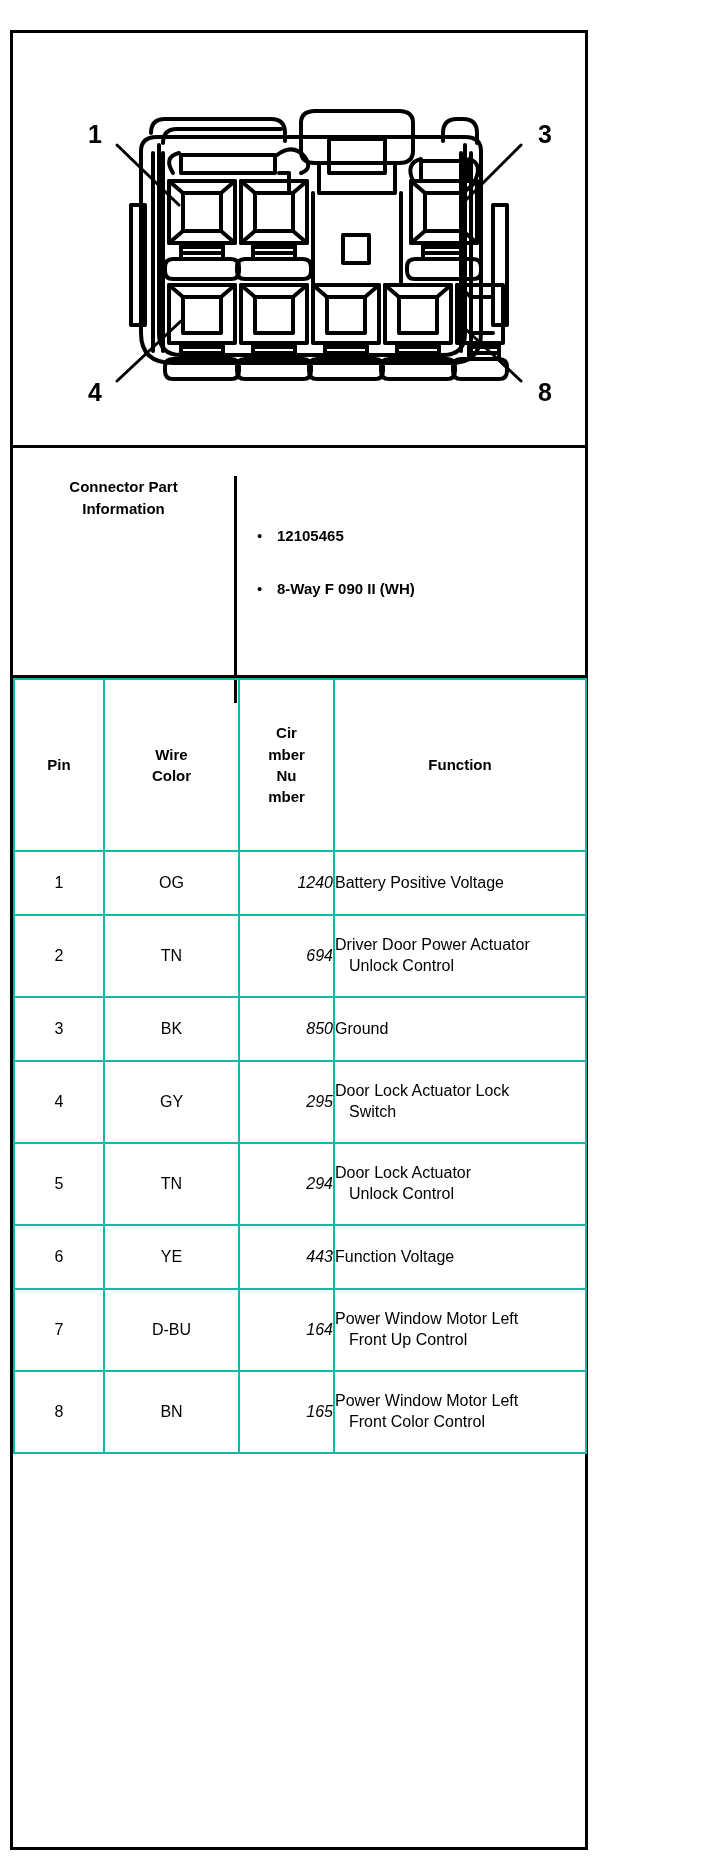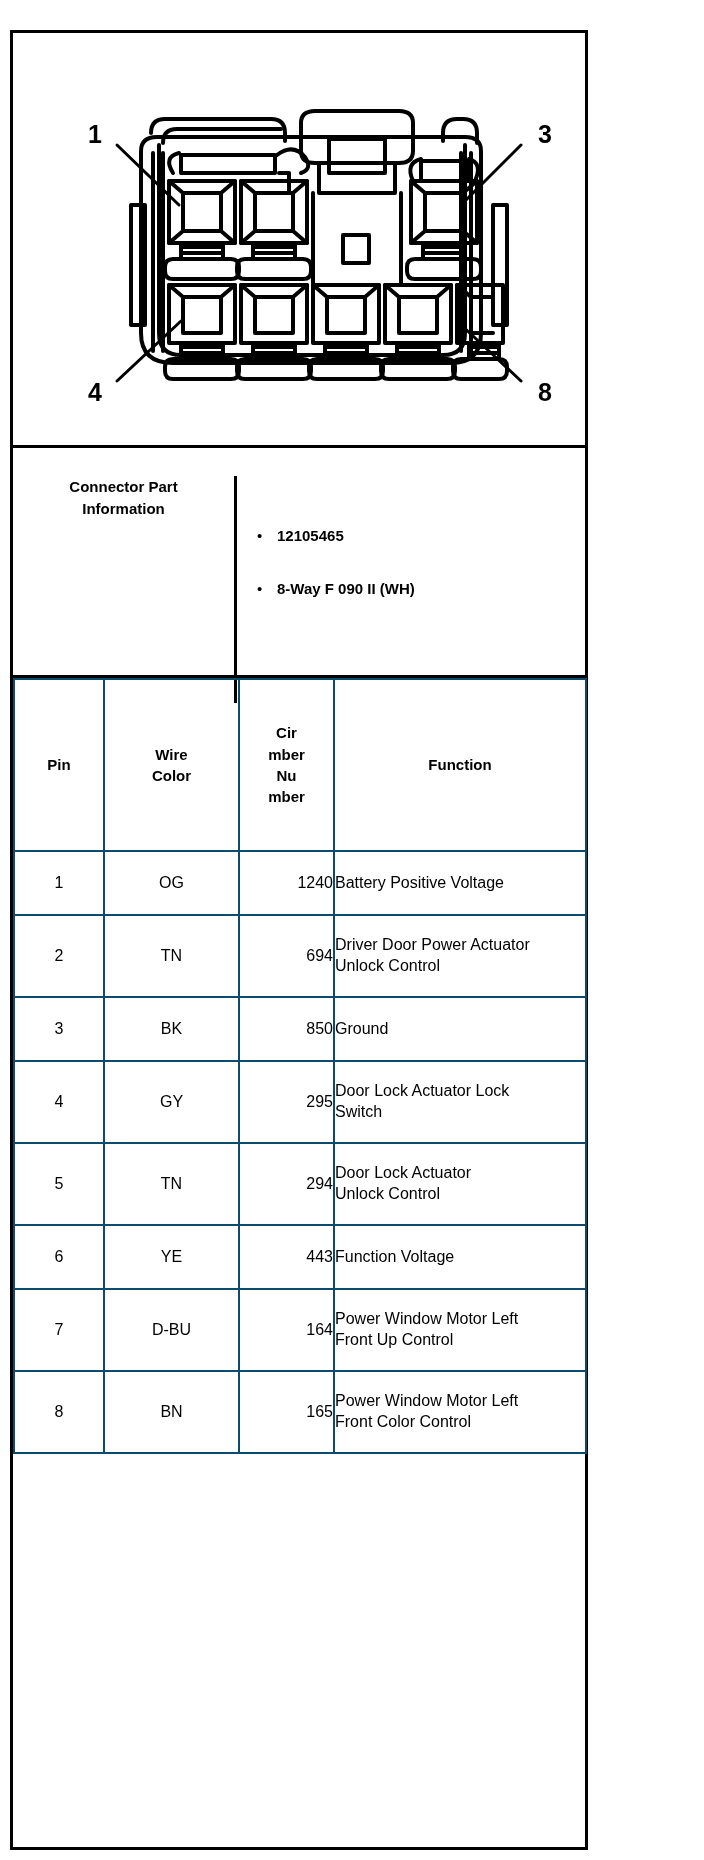--- a/index.html
+++ b/index.html
@@ -69,21 +69,21 @@
   
   .pintable{
     position:absolute;left:0;top:645px;width:572px;
   }
   table.pins{
     border-collapse:collapse;
     width:572px;
     table-layout:fixed;
   }
   table.pins td, table.pins th{
-    border:2px solid #0c4a6e;
+    border:2px solid #14b8a6;
     padding:0;
     vertical-align:middle;
     overflow:hidden;
   }
   table.pins th{font-weight:bold;}
   
   col.c-pin{width:90px;}
   col.c-wire{width:135px;}
   col.c-ckt{width:95px;}
   col.c-fn{width:252px;}
@@ -92,27 +92,27 @@
     text-align:center;font-size:15px;font-weight:bold;line-height:1.42;
     padding:6px 2px;
   }
   .hd-pin{height:170px;vertical-align:bottom;padding-bottom:22px;}
   .hd-wire{height:170px;vertical-align:bottom;padding-bottom:22px;}
   .hd-ckt{height:170px;vertical-align:top;padding-top:8px;}
   .hd-fn{height:170px;vertical-align:bottom;padding-bottom:22px;}
 
   td.c-pin-v{text-align:center;font-size:16px;}
   td.c-wire-v{text-align:center;font-size:16px;}
-  td.c-ckt-v{text-align:right;font-size:16px;padding-right:4px;}
+  td.c-ckt-v{text-align:right;font-size:16px;padding-right:4px;font-style:italic;}
   td.c-fn-v{
     text-align:left;font-size:16px;line-height:1.3;
     padding-left:5px;
     white-space:nowrap;
   }
-  td.c-fn-v .l2{display:block;}
+  td.c-fn-v .l2{padding-left:14px;display:block;}
   tr.r1{height:64px;}
   tr.r2{height:82px;}
 </style>
 </head>
 <body>
 
 <div id="page">
 
 
   <div class="frame">

